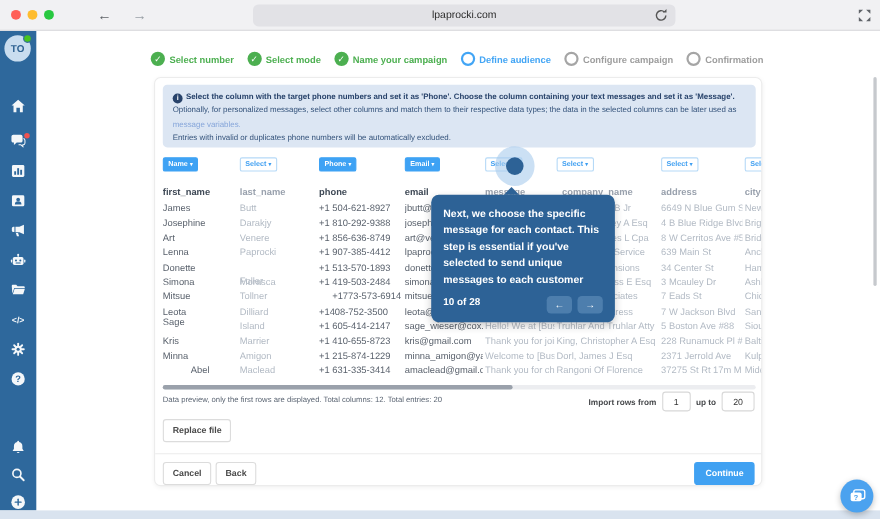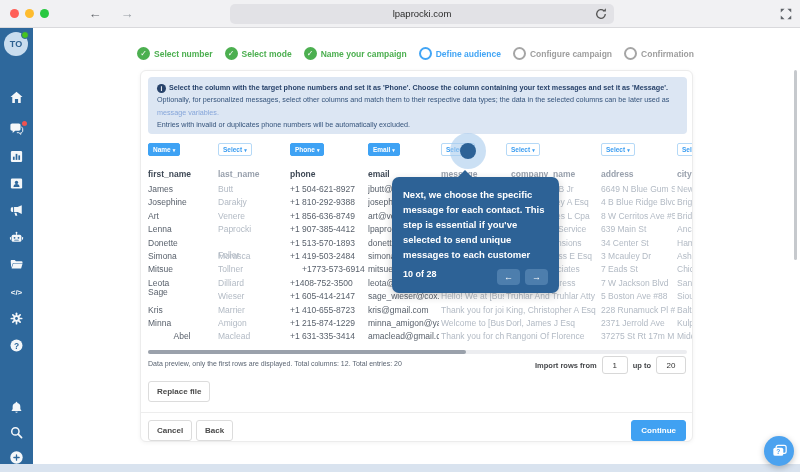--- a/index.html
+++ b/index.html
@@ -370,21 +370,21 @@
     <div class="td u" style="left: 536px; width: 40px; top: 192.4px;">Chicago</div>
     <div class="td m" style="left: 7px; width: 68px; top: 205.8px;">Leota</div>
     <div class="td u" style="left: 77px; width: 70px; top: 205.8px;">Dilliard</div>
     <div class="td m" style="left: 149px; width: 76px; top: 205.8px;">+1408-752-3500</div>
     <div class="td m" style="left: 227px; width: 71px; top: 205.8px;">leota@hotmail.com</div>
     <div class="td u" style="left: 300px; width: 63px; top: 205.8px;"></div>
     <div class="td u" style="left: 365px; width: 93px; top: 205.8px;">Commercial Press</div>
     <div class="td u" style="left: 460px; width: 74px; top: 205.8px;">7 W Jackson Blvd</div>
     <div class="td u" style="left: 536px; width: 40px; top: 205.8px;">San Jose</div>
     <div class="td m" style="left: 7px; width: 68px; top: 215px;">Sage</div>
-    <div class="td u" style="left: 77px; width: 70px; top: 219.2px;">Wieser</div>
+    <div class="td u" style="left: 77px; width: 70px; top: 219.2px;">Island</div>
     <div class="td m" style="left: 149px; width: 76px; top: 219.2px;">+1 605-414-2147</div>
     <div class="td m" style="left: 227px; width: 71px; top: 219.2px;">sage_wieser@cox.net</div>
     <div class="td u" style="left: 300px; width: 63px; top: 219.2px;">Hello! We at [Business P</div>
     <div class="td u" style="left: 365px; width: 93px; top: 219.2px;">Truhlar And Truhlar Atty</div>
     <div class="td u" style="left: 460px; width: 74px; top: 219.2px;">5 Boston Ave #88</div>
     <div class="td u" style="left: 536px; width: 40px; top: 219.2px;">Sioux Falls</div>
     <div class="td m" style="left: 7px; width: 68px; top: 232.6px;">Kris</div>
     <div class="td u" style="left: 77px; width: 70px; top: 232.6px;">Marrier</div>
     <div class="td m" style="left: 149px; width: 76px; top: 232.6px;">+1 410-655-8723</div>
     <div class="td m" style="left: 227px; width: 71px; top: 232.6px;">kris@gmail.com</div>

